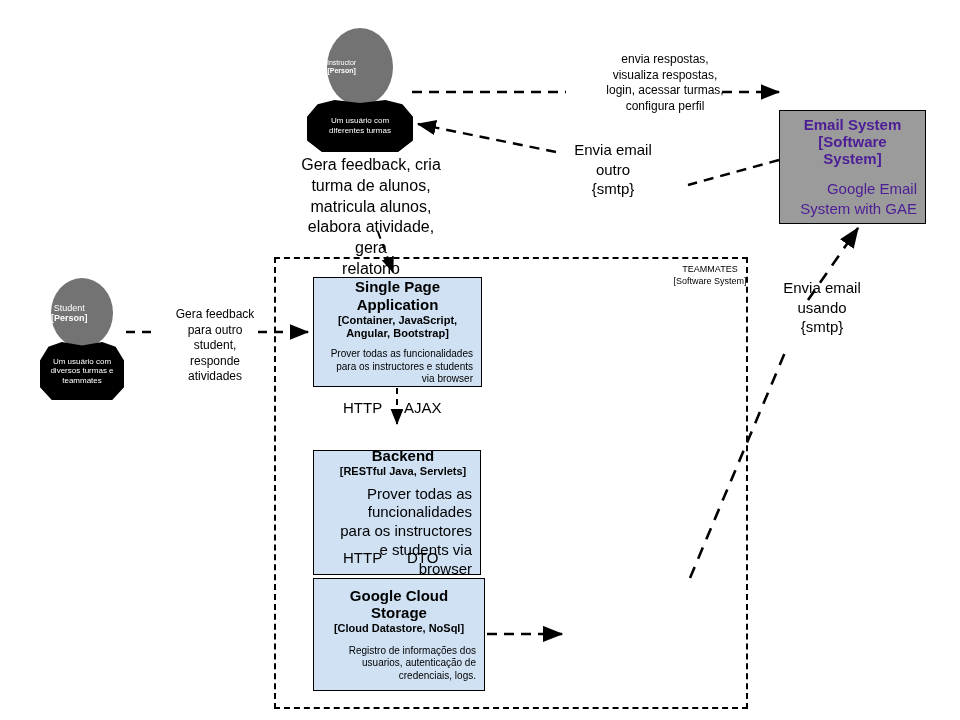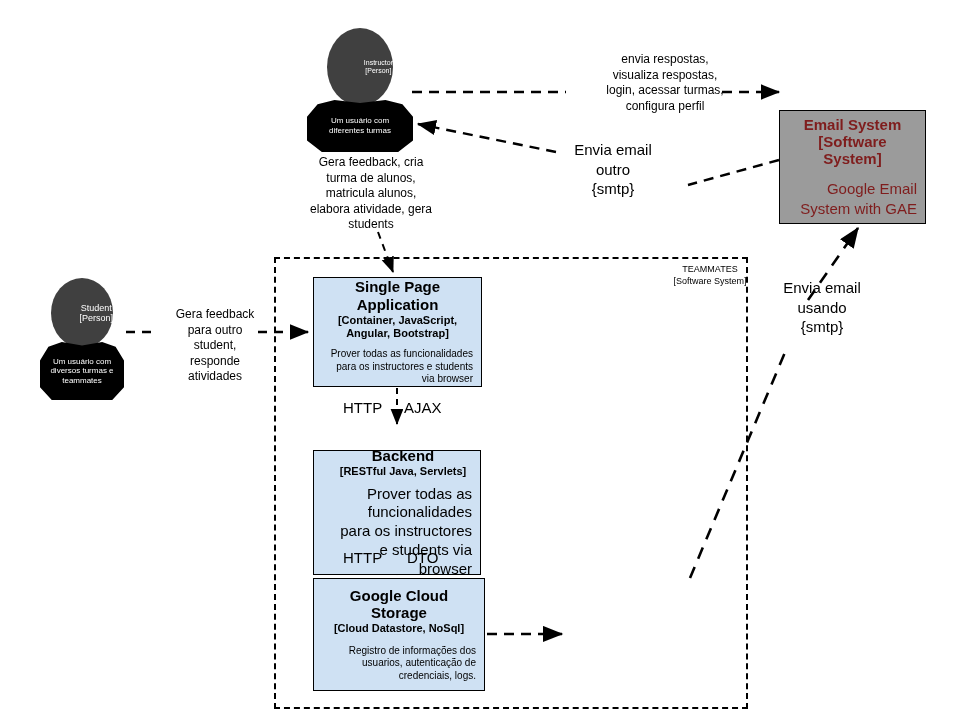--- a/index.html
+++ b/index.html
@@ -4,52 +4,52 @@
 <style>
   html,body{margin:0;padding:0;background:#ffffff;}
   body{width:960px;height:720px;overflow:hidden;font-family:"Liberation Sans",sans-serif;color:#000;}
   #stage{position:relative;width:960px;height:720px;}
   svg#wires{position:absolute;left:0;top:0;width:960px;height:720px;pointer-events:none;}
 
   
   .person{position:absolute;}
   .person .head{
     position:absolute;left:50%;transform:translateX(-50%);
-    background:#404040;border-radius:50%;
-    display:flex;align-items:center;justify-content:flex-end;text-align:center;
+    background:#737373;border-radius:50%;
+    display:flex;align-items:center;justify-content:flex-start;text-align:center;
     color:#fff;line-height:1.15;
   }
   .person .body{
     position:absolute;left:50%;transform:translateX(-50%);
     background:#000;
     display:flex;align-items:center;justify-content:center;text-align:center;
     color:#fff;line-height:1.2;
     clip-path:polygon(0% 32%, 10% 8%, 26% 0%, 50% 6%, 74% 0%, 90% 8%, 100% 32%, 100% 78%, 86% 100%, 14% 100%, 0% 78%);
   }
   .person .name{font-weight:400;}
-  .person .role{font-weight:400;}
+  .person .role{font-weight:700;}
 
   #instructor{left:300px;top:28px;width:120px;height:100px;}
   #instructor .head{top:0;width:66px;height:78px;font-size:7px;}
   #instructor .body{top:72px;width:106px;height:52px;font-size:8px;padding:0 6px;box-sizing:border-box;justify-content:flex-end;}
 
   #student{left:22px;top:278px;width:120px;height:110px;}
   #student .head{top:0;width:62px;height:70px;font-size:9px;}
   #student .body{top:64px;width:84px;height:58px;font-size:8px;padding:0 5px;box-sizing:border-box;}
 
   
   .box{position:absolute;box-sizing:border-box;border:1px solid #000;
        display:flex;flex-direction:column;align-items:center;justify-content:center;
        text-align:center;padding:6px 8px;}
   .box .title{font-weight:bold;line-height:1.15;}
   .box .tech{font-weight:bold;line-height:1.15;}
   .box .desc{line-height:1.25;text-align:right;}
 
   .blue{background:#cfe1f3;}
-  .gray{background:#9b9b9b;color:#7f1d1d;}
+  .gray{background:#9b9b9b;color:#4c1d95;}
 
   #spa{left:313px;top:277px;width:169px;height:110px;}
   #spa .title{font-size:15px;}
   #spa .tech{font-size:11px;margin-top:1px;}
   #spa .desc{font-size:10px;margin-top:9px;}
 
   #backend{left:313px;top:450px;width:168px;height:125px;padding-left:20px;}
   #backend .title{font-size:15px;}
   #backend .tech{font-size:11px;margin-top:1px;}
   #backend .desc{font-size:15px;margin-top:7px;}
@@ -72,21 +72,21 @@
   #boundary{position:absolute;left:274px;top:257px;width:474px;height:452px;
             border:2px dashed #000;box-sizing:border-box;background:transparent;}
   #boundary-label{position:absolute;left:650px;top:264px;width:120px;text-align:center;
                   font-size:9px;line-height:1.3;}
 
   
   .elabel{position:absolute;text-align:center;line-height:1.3;background:transparent;}
 
   #lbl-instructor-email{left:570px;top:52px;width:190px;font-size:12px;}
   #lbl-email-instructor{left:553px;top:140px;width:120px;font-size:15px;}
-  #lbl-instructor-spa{left:296px;top:155px;width:150px;font-size:12px;}
+  #lbl-instructor-spa{left:296px;top:155px;width:150px;font-size:16px;}
   #lbl-student-spa{left:155px;top:307px;width:120px;font-size:12px;}
   #lbl-gae-email{left:762px;top:278px;width:120px;font-size:15px;}
 
   .proto{position:absolute;font-size:15px;}
   #proto-http-1{left:343px;top:399px;}
   #proto-ajax{left:404px;top:399px;}
   #proto-http-2{left:343px;top:549px;}
   #proto-dto{left:407px;top:549px;}
 </style>
 </head>
@@ -189,21 +189,21 @@
     <div>Envia email</div>
     <div>outro</div>
     <div>{smtp}</div>
   </div>
 
   <div class="elabel" id="lbl-instructor-spa">
     <div>Gera feedback, cria</div>
     <div>turma de alunos,</div>
     <div>matricula alunos,</div>
     <div>elabora atividade, gera</div>
-    <div>students</div>
+    <div>relatorio</div>
   </div>
 
   <div class="elabel" id="lbl-student-spa">
     <div>Gera feedback</div>
     <div>para outro</div>
     <div>student,</div>
     <div>responde</div>
     <div>atividades</div>
   </div>
 

